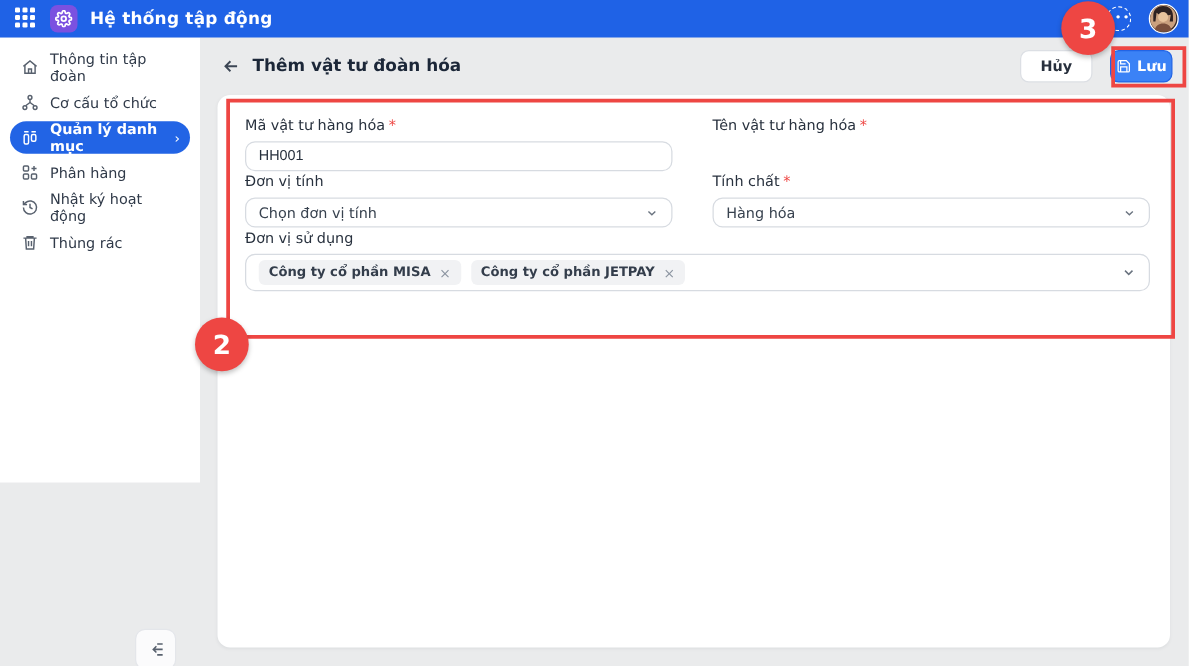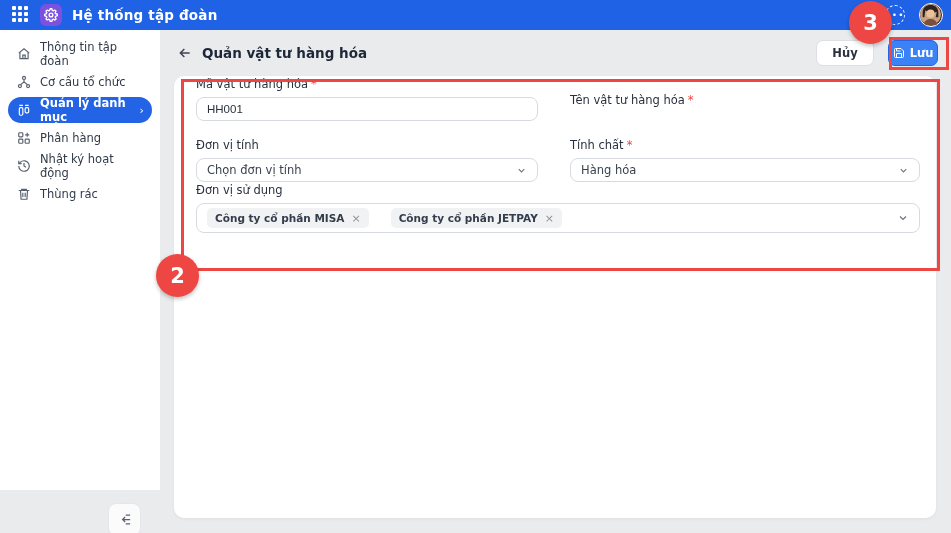--- a/index.html
+++ b/index.html
@@ -20,21 +20,21 @@
     background:#7b51e0; display:flex; align-items:center; justify-content:center; }
   .app-title { color:#fff; font-weight:bold; font-size:13.5px; margin-left:10px; letter-spacing:.2px;}
   .top-right { position:absolute; right:8px; top:0; height:30px; display:flex; align-items:center; gap:14px;}
   .bell { width:17px; height:17px; }
   .dots-circle { width:20px; height:20px; border:1.5px dashed #fff; border-radius:50%;
     color:#fff; display:flex; align-items:center; justify-content:center; font-size:9px; letter-spacing:1px;}
   .avatar { width:24px; height:24px; border-radius:50%; border:1.5px solid #fff;
     background:radial-gradient(circle at 50% 38%, #e8c39e 0 34%, #3a2b28 35% 72%, #6b4a3a 73%);
     overflow:hidden; }
   
-  .sidebar { position:absolute; left:0; top:30px; width:160px; height:460px; background:#fff; z-index:2;}
+  .sidebar { position:absolute; left:0; top:30px; width:160px; height:356px; background:#fff; z-index:2;}
   .side-item { display:flex; align-items:center; gap:9px; height:26px; margin:2px 8px;
     padding:0 8px; border-radius:13px; color:#3e4document9; color:#3e4956; cursor:pointer; }
   .side-item .lbl { font-size:11.5px; color:#303a49; }
   .side-item.active { background:#2264e5; }
   .side-item.active .lbl { color:#fff; font-weight:bold; }
   .side-item .chev { margin-left:auto; color:#fff; font-size:11px; }
   .side-icn { width:15px; height:15px; flex:0 0 15px; display:flex; align-items:center; justify-content:center;}
   .collapse-btn { position:absolute; left:108px; top:503px; width:33px; height:33px;
     background:#fbfbfc; border:1px solid #e4e6ea; border-radius:8px;
     display:flex; align-items:center; justify-content:center; cursor:pointer; }
@@ -53,21 +53,21 @@
   
   .fgroup { position:absolute; }
   .flabel { font-size:11.5px; color:#28313e; margin-bottom:6px; }
   .req { color:#ee4643; margin-left:3px; }
   .fctrl { height:24px; border:1px solid #d7dbe1; border-radius:8px; background:#fff;
     display:flex; align-items:center; padding:0 10px; font-size:11.5px; color:#28313e; width:100%;}
   input.fctrl { outline:none; }
   input.fctrl::placeholder { color:#9aa2ae; }
   .select { justify-content:space-between; cursor:pointer; }
   .select .ph { color:#38424f; }
-  .chips-field { height:30px; gap:22px; justify-content:flex-start; position:relative; }
+  .chips-field { height:30px; gap:8px; justify-content:flex-start; position:relative; }
   .chip { background:#f1f2f4; border-radius:5px; height:20px; display:flex; align-items:center;
     gap:7px; padding:0 8px; font-size:10.5px; font-weight:bold; color:#333d4b; }
   .chip .x { color:#8c95a1; font-weight:normal; font-size:11px; cursor:pointer; }
   .chips-field .chev-abs { position:absolute; right:10px; top:8px; }
   
   .anno-box { position:absolute; border:3px solid #ee4643; z-index:6; pointer-events:none; }
   .anno-box2 { left:181px; top:79px; width:759px; height:192px; }
   .anno-box3 { left:889px; top:37px; width:60px; height:33px; }
   .anno-circle { position:absolute; width:43px; height:43px; border-radius:50%;
     background:#ee4643; color:#fff; display:flex; align-items:center; justify-content:center;
@@ -92,21 +92,21 @@
       <i></i>
   </div>
   <div class="gear-chip">
     <span>
       <svg width="14" height="14" viewBox="0 0 24 24" fill="none" stroke="#fff" stroke-width="2.4">
         <circle cx="12" cy="12" r="3.2"></circle>
         <path d="M19.4 15a1.7 1.7 0 0 0 .34 1.87l.06.06a2 2 0 1 1-2.83 2.83l-.06-.06a1.7 1.7 0 0 0-1.87-.34 1.7 1.7 0 0 0-1 1.51V21a2 2 0 1 1-4 0v-.09a1.7 1.7 0 0 0-1-1.51 1.7 1.7 0 0 0-1.87.34l-.06.06a2 2 0 1 1-2.83-2.83l.06-.06a1.7 1.7 0 0 0 .34-1.87 1.7 1.7 0 0 0-1.51-1H3a2 2 0 1 1 0-4h.09a1.7 1.7 0 0 0 1.51-1 1.7 1.7 0 0 0-.34-1.87l-.06-.06a2 2 0 1 1 2.83-2.83l.06.06a1.7 1.7 0 0 0 1.87.34 1.7 1.7 0 0 0 1-1.51V3a2 2 0 1 1 4 0v.09a1.7 1.7 0 0 0 1 1.51 1.7 1.7 0 0 0 1.87-.34l.06-.06a2 2 0 1 1 2.83 2.83l-.06.06a1.7 1.7 0 0 0-.34 1.87 1.7 1.7 0 0 0 1.51 1H21a2 2 0 1 1 0 4h-.09a1.7 1.7 0 0 0-1.51 1z"></path>
       </svg>
     </span>
   </div>
-  <span class="app-title">Hệ thống tập đoàn</span>
+  <span class="app-title">Hệ thống tập động</span>
   <div class="top-right">
     <span class="bell">
       <svg width="17" height="17" viewBox="0 0 24 24" fill="none" stroke="#fff" stroke-width="2">
         <path d="M18 8a6 6 0 0 0-12 0c0 7-3 9-3 9h18s-3-2-3-9"></path>
         <path d="M13.7 21a2 2 0 0 1-3.4 0"></path>
       </svg>
     </span>
     <span class="dots-circle">•••</span>
     <span class="avatar">
       <svg width="21" height="21" viewBox="0 0 24 24">
@@ -192,38 +192,38 @@
     </svg>
   </span>
 </div>
 
 <div class="toolbar">
   <span class="back-arrow">
     <svg width="16" height="16" viewBox="0 0 24 24" fill="none" stroke="#3c4654" stroke-width="2.2">
       <path d="M19 12H5M11 6l-6 6 6 6"></path>
     </svg>
   </span>
-  <span class="page-title">Quản vật tư hàng hóa</span>
+  <span class="page-title">Thêm vật tư đoàn hóa</span>
   <div class="toolbar-actions">
     <div class="btn btn-cancel">Hủy</div>
     <div class="btn btn-save">
       <span>
         <svg width="12" height="12" viewBox="0 0 24 24" fill="none" stroke="#fff" stroke-width="2">
           <path d="M19 21H5a2 2 0 0 1-2-2V5a2 2 0 0 1 2-2h11l5 5v11a2 2 0 0 1-2 2z"></path>
           <path d="M17 21v-8H7v8M7 3v5h8"></path>
         </svg>
       </span>
       <span>Lưu</span>
     </div>
   </div>
 </div>
 
 <div class="card">
 
-  <div class="fgroup" style="left:22px; top:1px; width:342px;">
+  <div class="fgroup" style="left:22px; top:17px; width:342px;">
     <div class="flabel">
       <span>Mã vật tư hàng hóa</span><span class="req">*</span>
     </div>
     <input class="fctrl" type="text" value="HH001" style="">
   </div>
 
   <div class="fgroup" style="left:396px; top:17px; width:350px;">
     <div class="flabel">
       <span>Tên vật tư hàng hóa</span><span class="req">*</span>
     </div>

